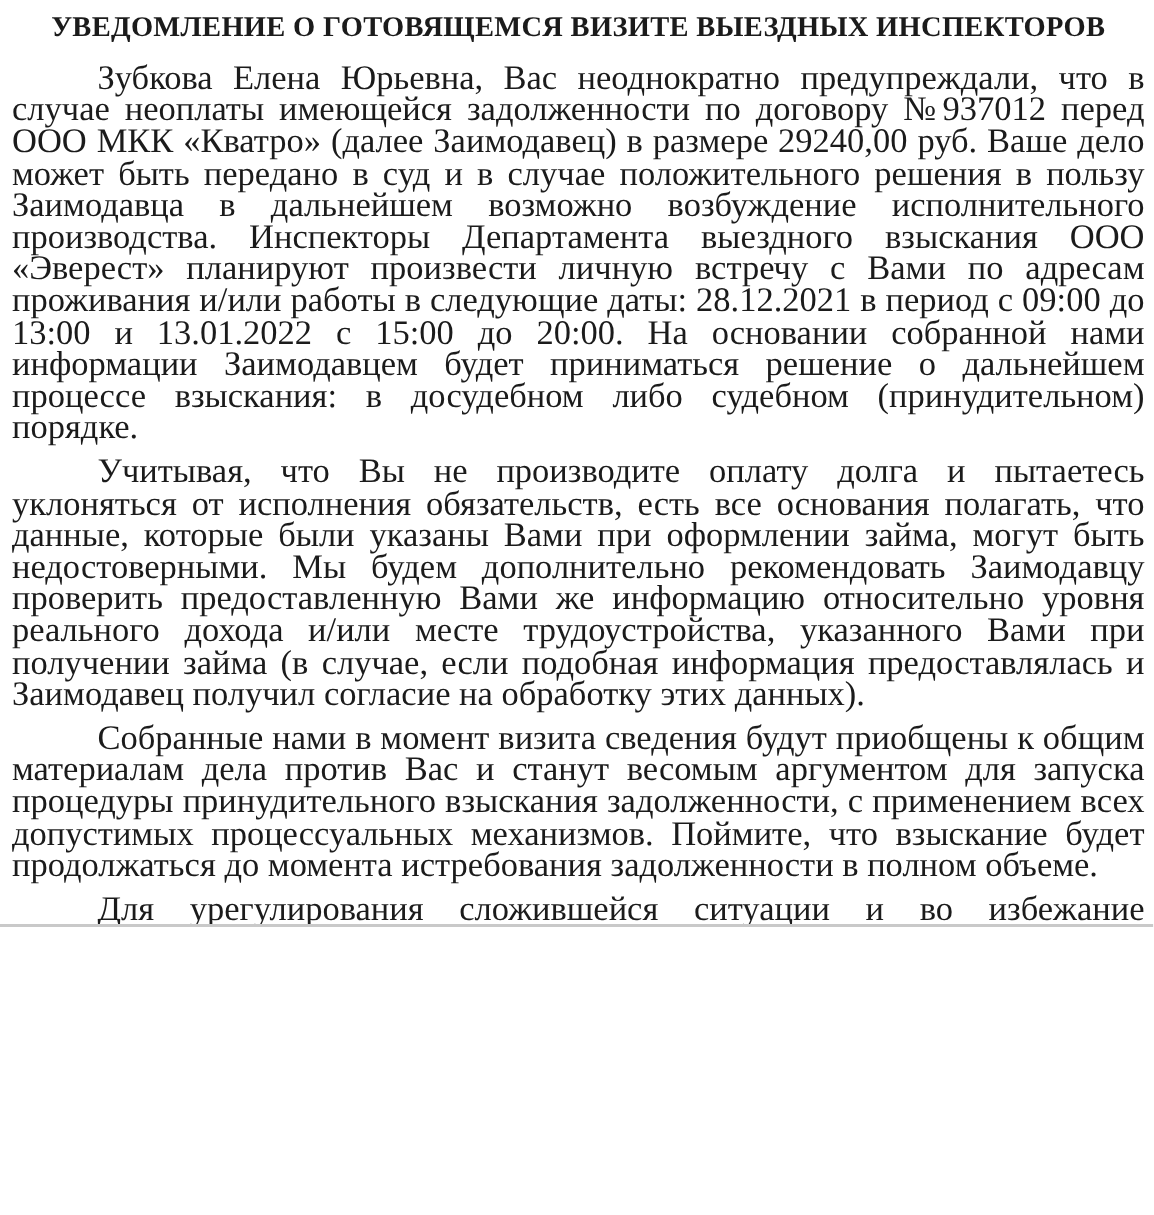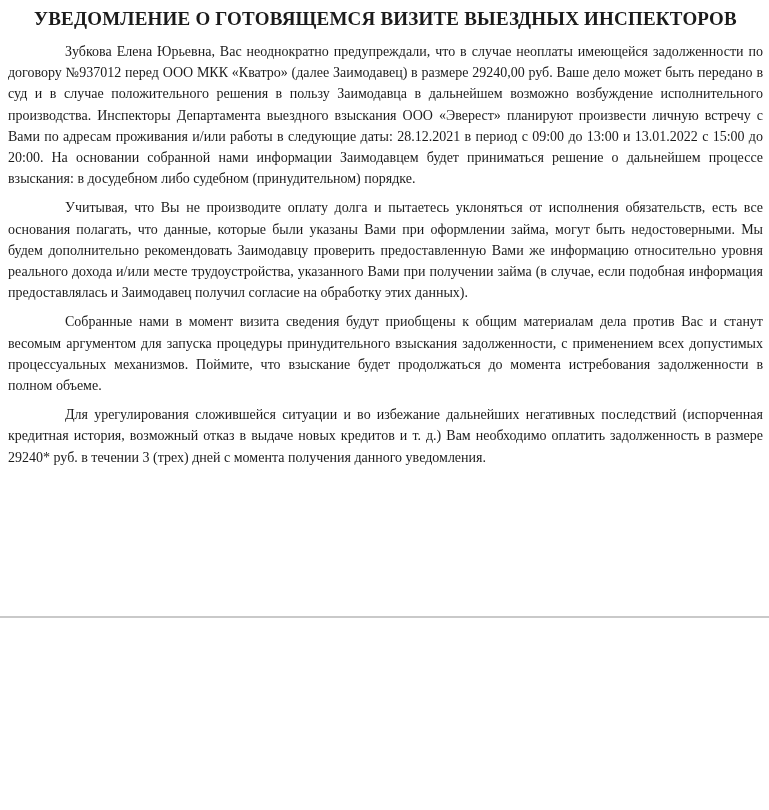--- a/index.html
+++ b/index.html
@@ -20,21 +20,21 @@
   }
   .doc-title {
     font-size: 19px;
     line-height: 23px;
     font-weight: 700;
     text-align: center;
     margin: 2px 0 11px 0;
     letter-spacing: 0.2px;
   }
   .para {
-    font-size: 14px;
+    font-size: 23px;
     line-height: 21.2px;
     text-align: justify;
     text-indent: 57px;
     margin: 0 0 8px 0;
   }
   .bottom-edge {
     position: absolute;
     left: 0;
     bottom: 0;
     width: 100%;

